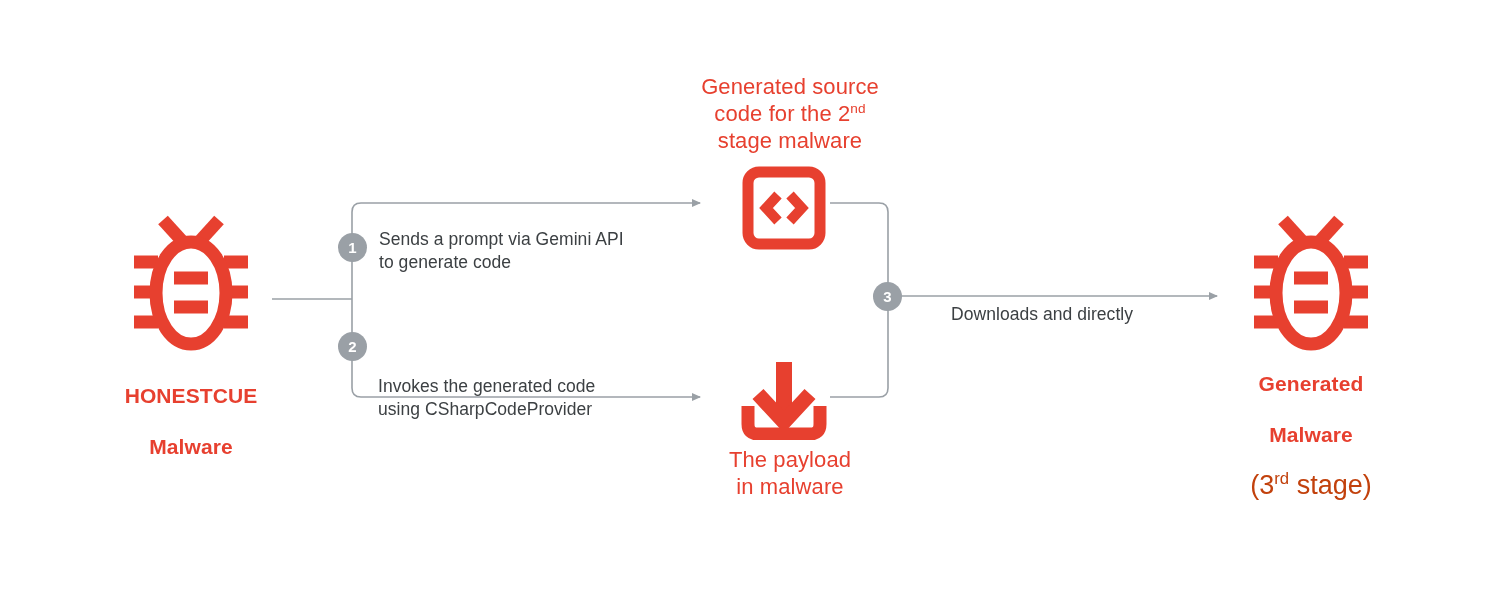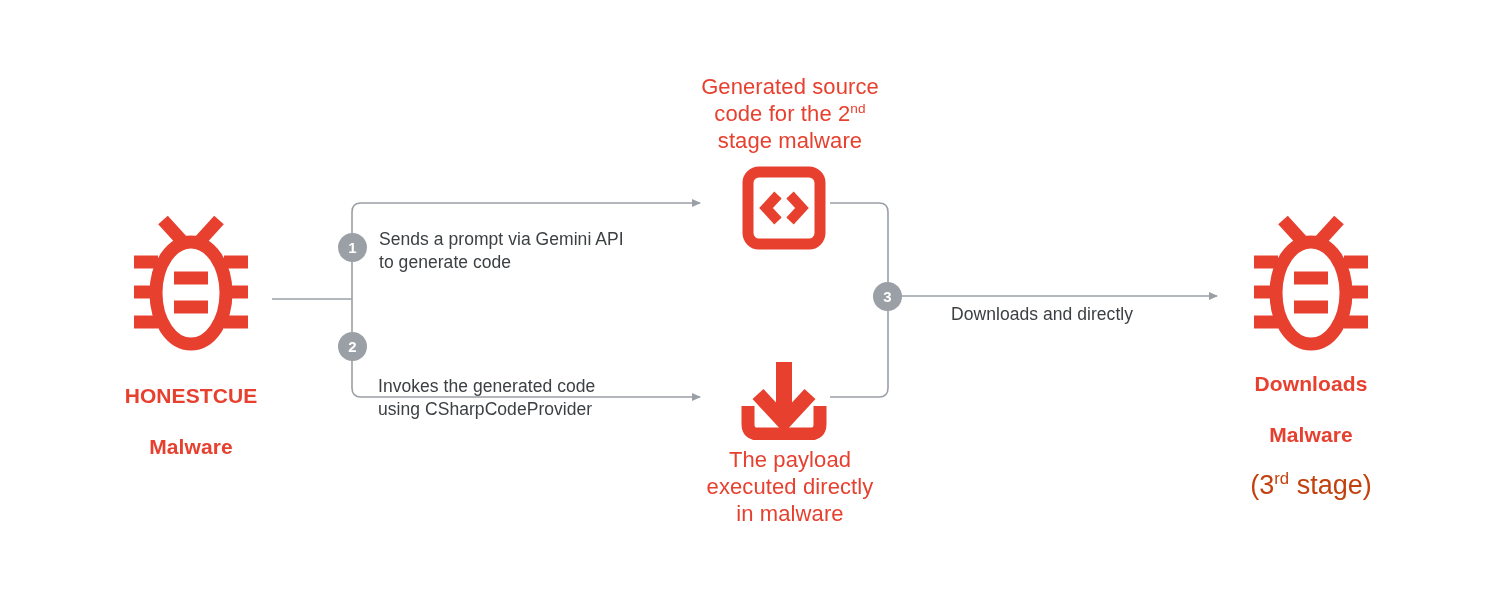--- a/index.html
+++ b/index.html
@@ -170,21 +170,20 @@
 
       <path d="M46 4 L46 58" stroke="#E7402F" stroke-width="16" fill="none" stroke-linecap="butt"></path>
       <path d="M20 36 L46 64 L72 36" stroke="#E7402F" stroke-width="15" fill="none" stroke-linecap="butt" stroke-linejoin="miter"></path>
 
       <path d="M10 48 L10 66 Q10 76 20 76 L72 76 Q82 76 82 66 L82 48" stroke="#E7402F" stroke-width="13" fill="none" stroke-linecap="butt"></path>
     </svg>
   </div>
 
   <div class="label-red-head lbl-payload">
     <div>The payload</div>
-    <div>executed directly</div>
     <div>in malware</div>
   </div>
 
   <div class="node bug-right">
     <div class="icon-wrap">
       <svg width="126" height="148" viewBox="0 0 126 148" aria-hidden="true">
         <g stroke="#E7402F" fill="none" stroke-width="13" stroke-linecap="butt">
           <line x1="35" y1="10" x2="55" y2="32"></line>
           <line x1="91" y1="10" x2="71" y2="32"></line>
           <line x1="6" y1="52" x2="30" y2="52"></line>
@@ -192,21 +191,21 @@
           <line x1="6" y1="112" x2="30" y2="112"></line>
           <line x1="96" y1="52" x2="120" y2="52"></line>
           <line x1="96" y1="82" x2="120" y2="82"></line>
           <line x1="96" y1="112" x2="120" y2="112"></line>
           <ellipse cx="63" cy="83" rx="35" ry="51"></ellipse>
           <line x1="46" y1="68" x2="80" y2="68"></line>
           <line x1="46" y1="97" x2="80" y2="97"></line>
         </g>
       </svg>
     </div>
-    <div class="caption-red" style="margin-top:12px;">Downloads</div>
+    <div class="caption-red" style="margin-top:12px;">Generated</div>
     <div class="caption-red">Malware</div>
     <div class="caption-dark"><span>(3</span><sup>rd</sup><span> stage)</span></div>
   </div>
 
   <div class="badge badge-1">1</div>
   <div class="step-text step-1">Sends a prompt via Gemini API to generate code</div>
 
   <div class="badge badge-2">2</div>
   <div class="step-text step-2">Invokes the generated code using CSharpCodeProvider</div>
 

